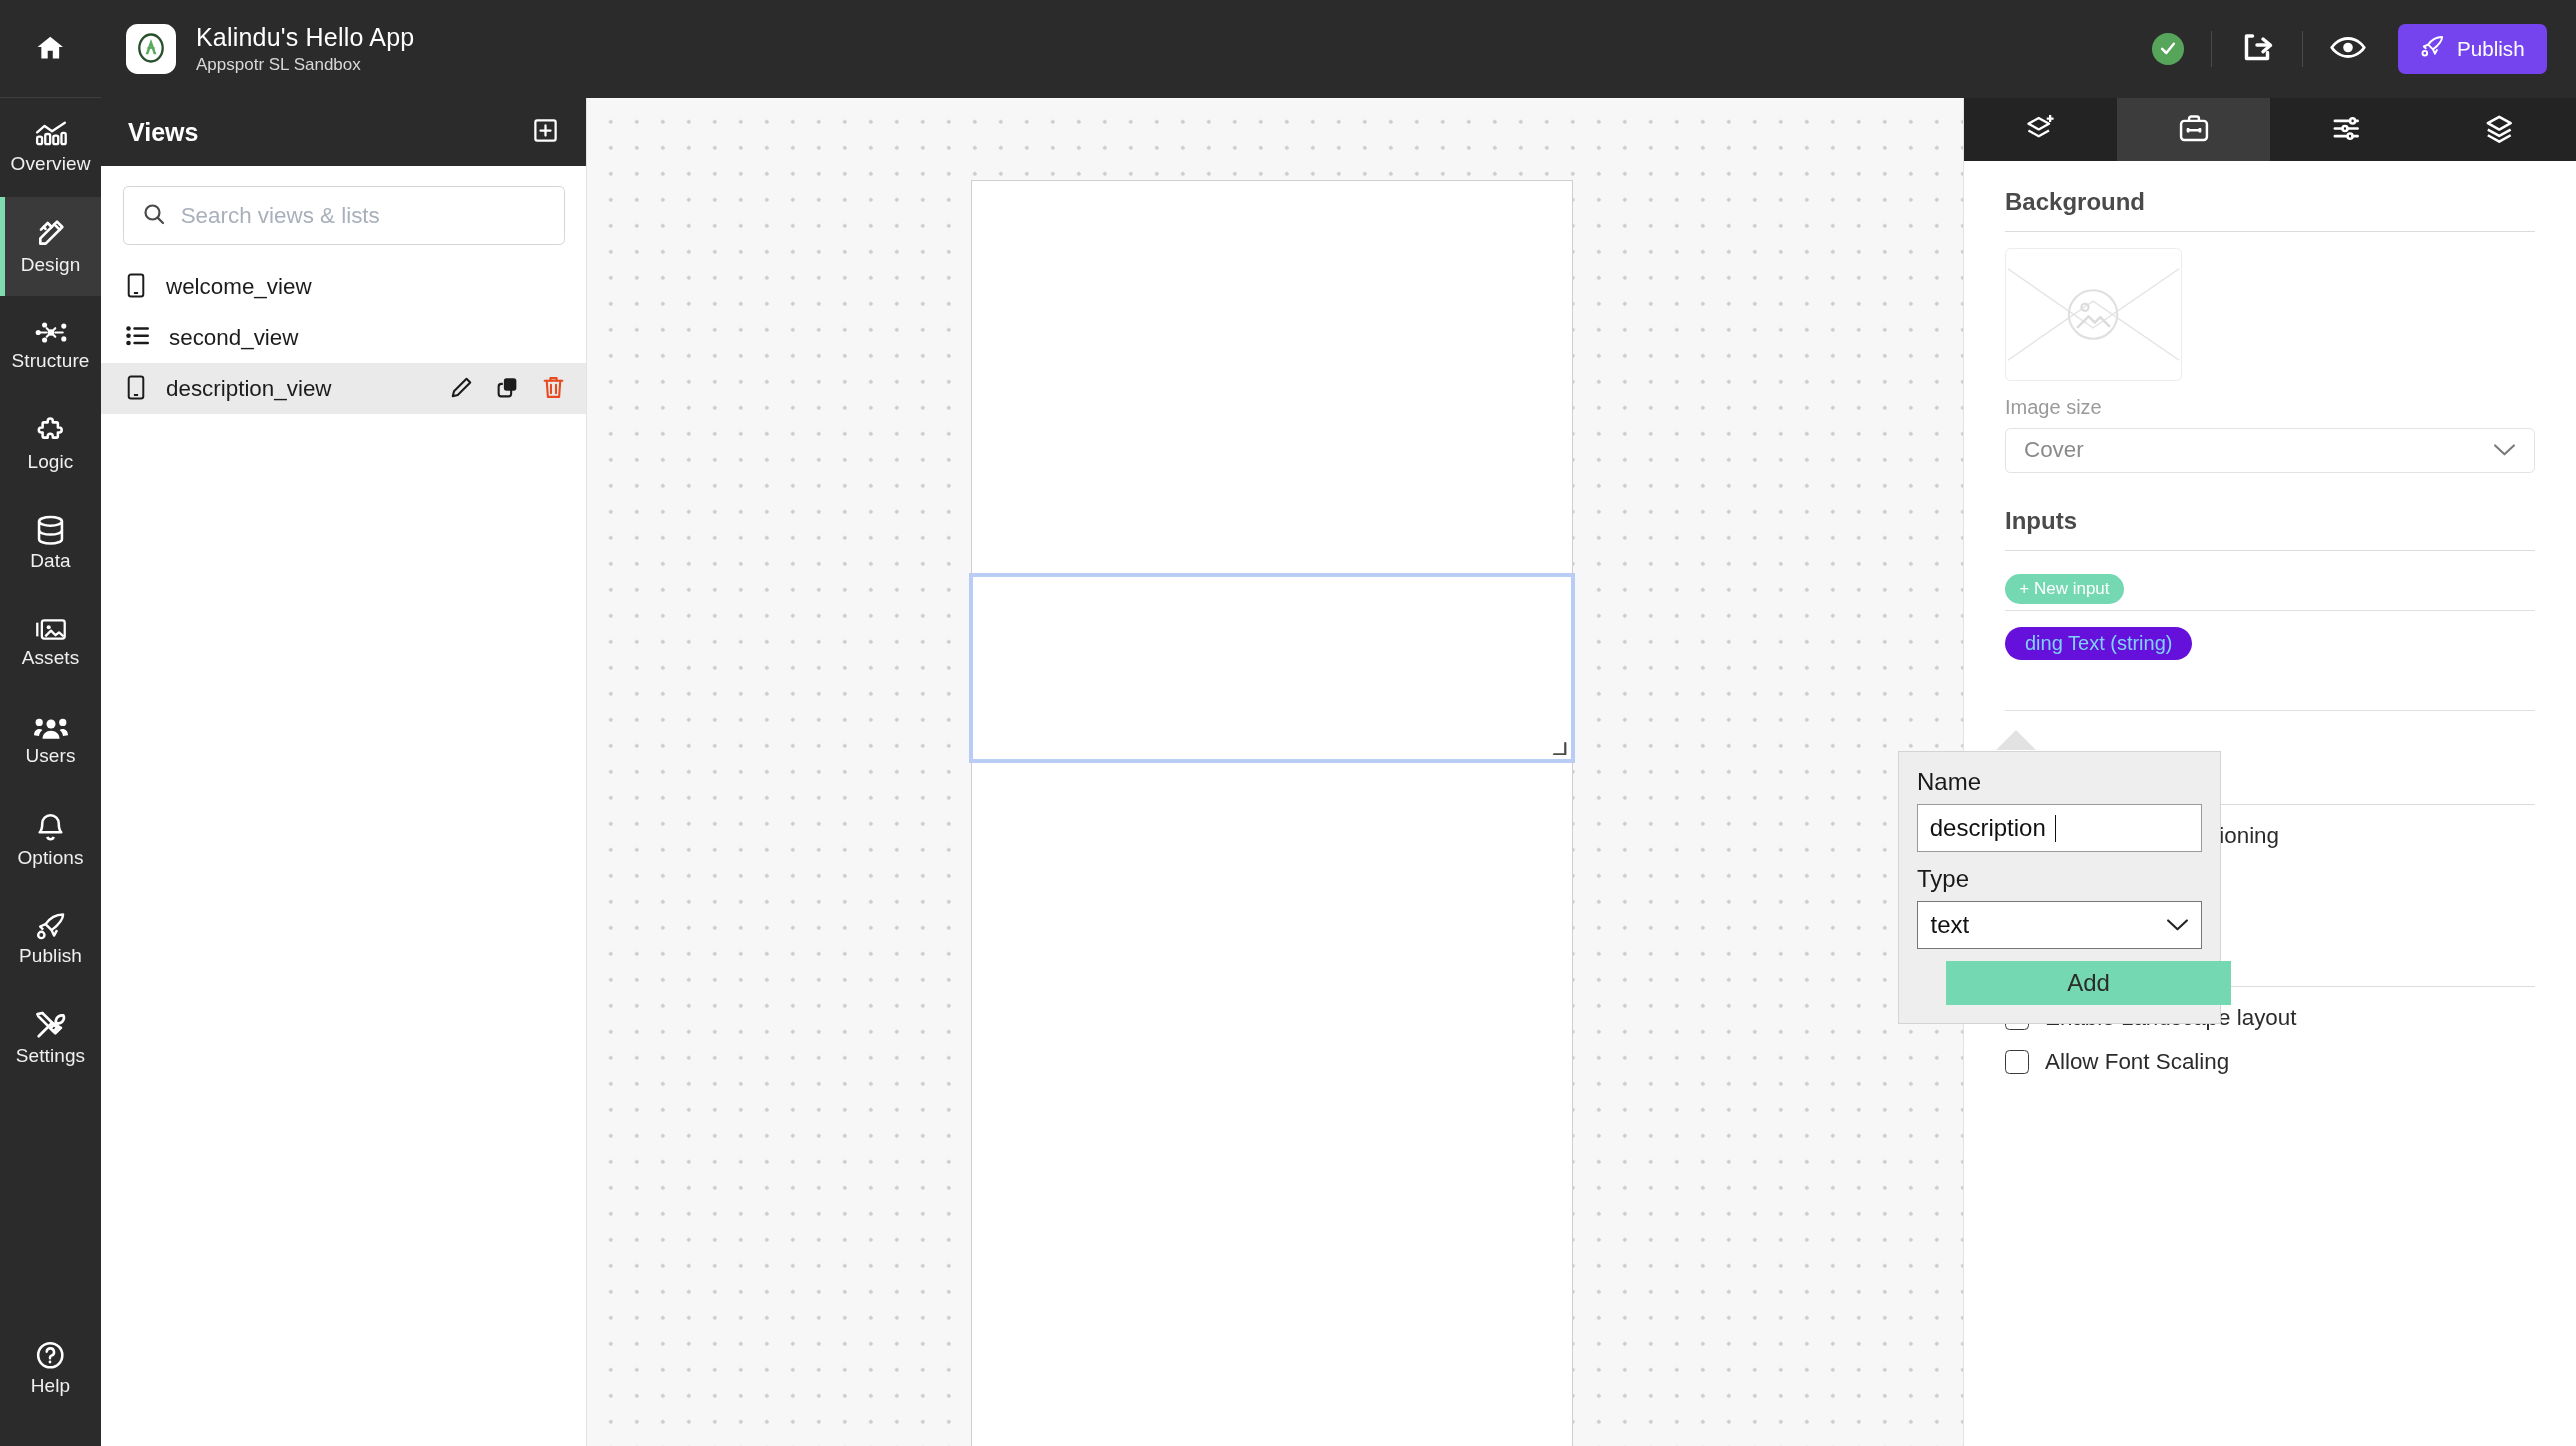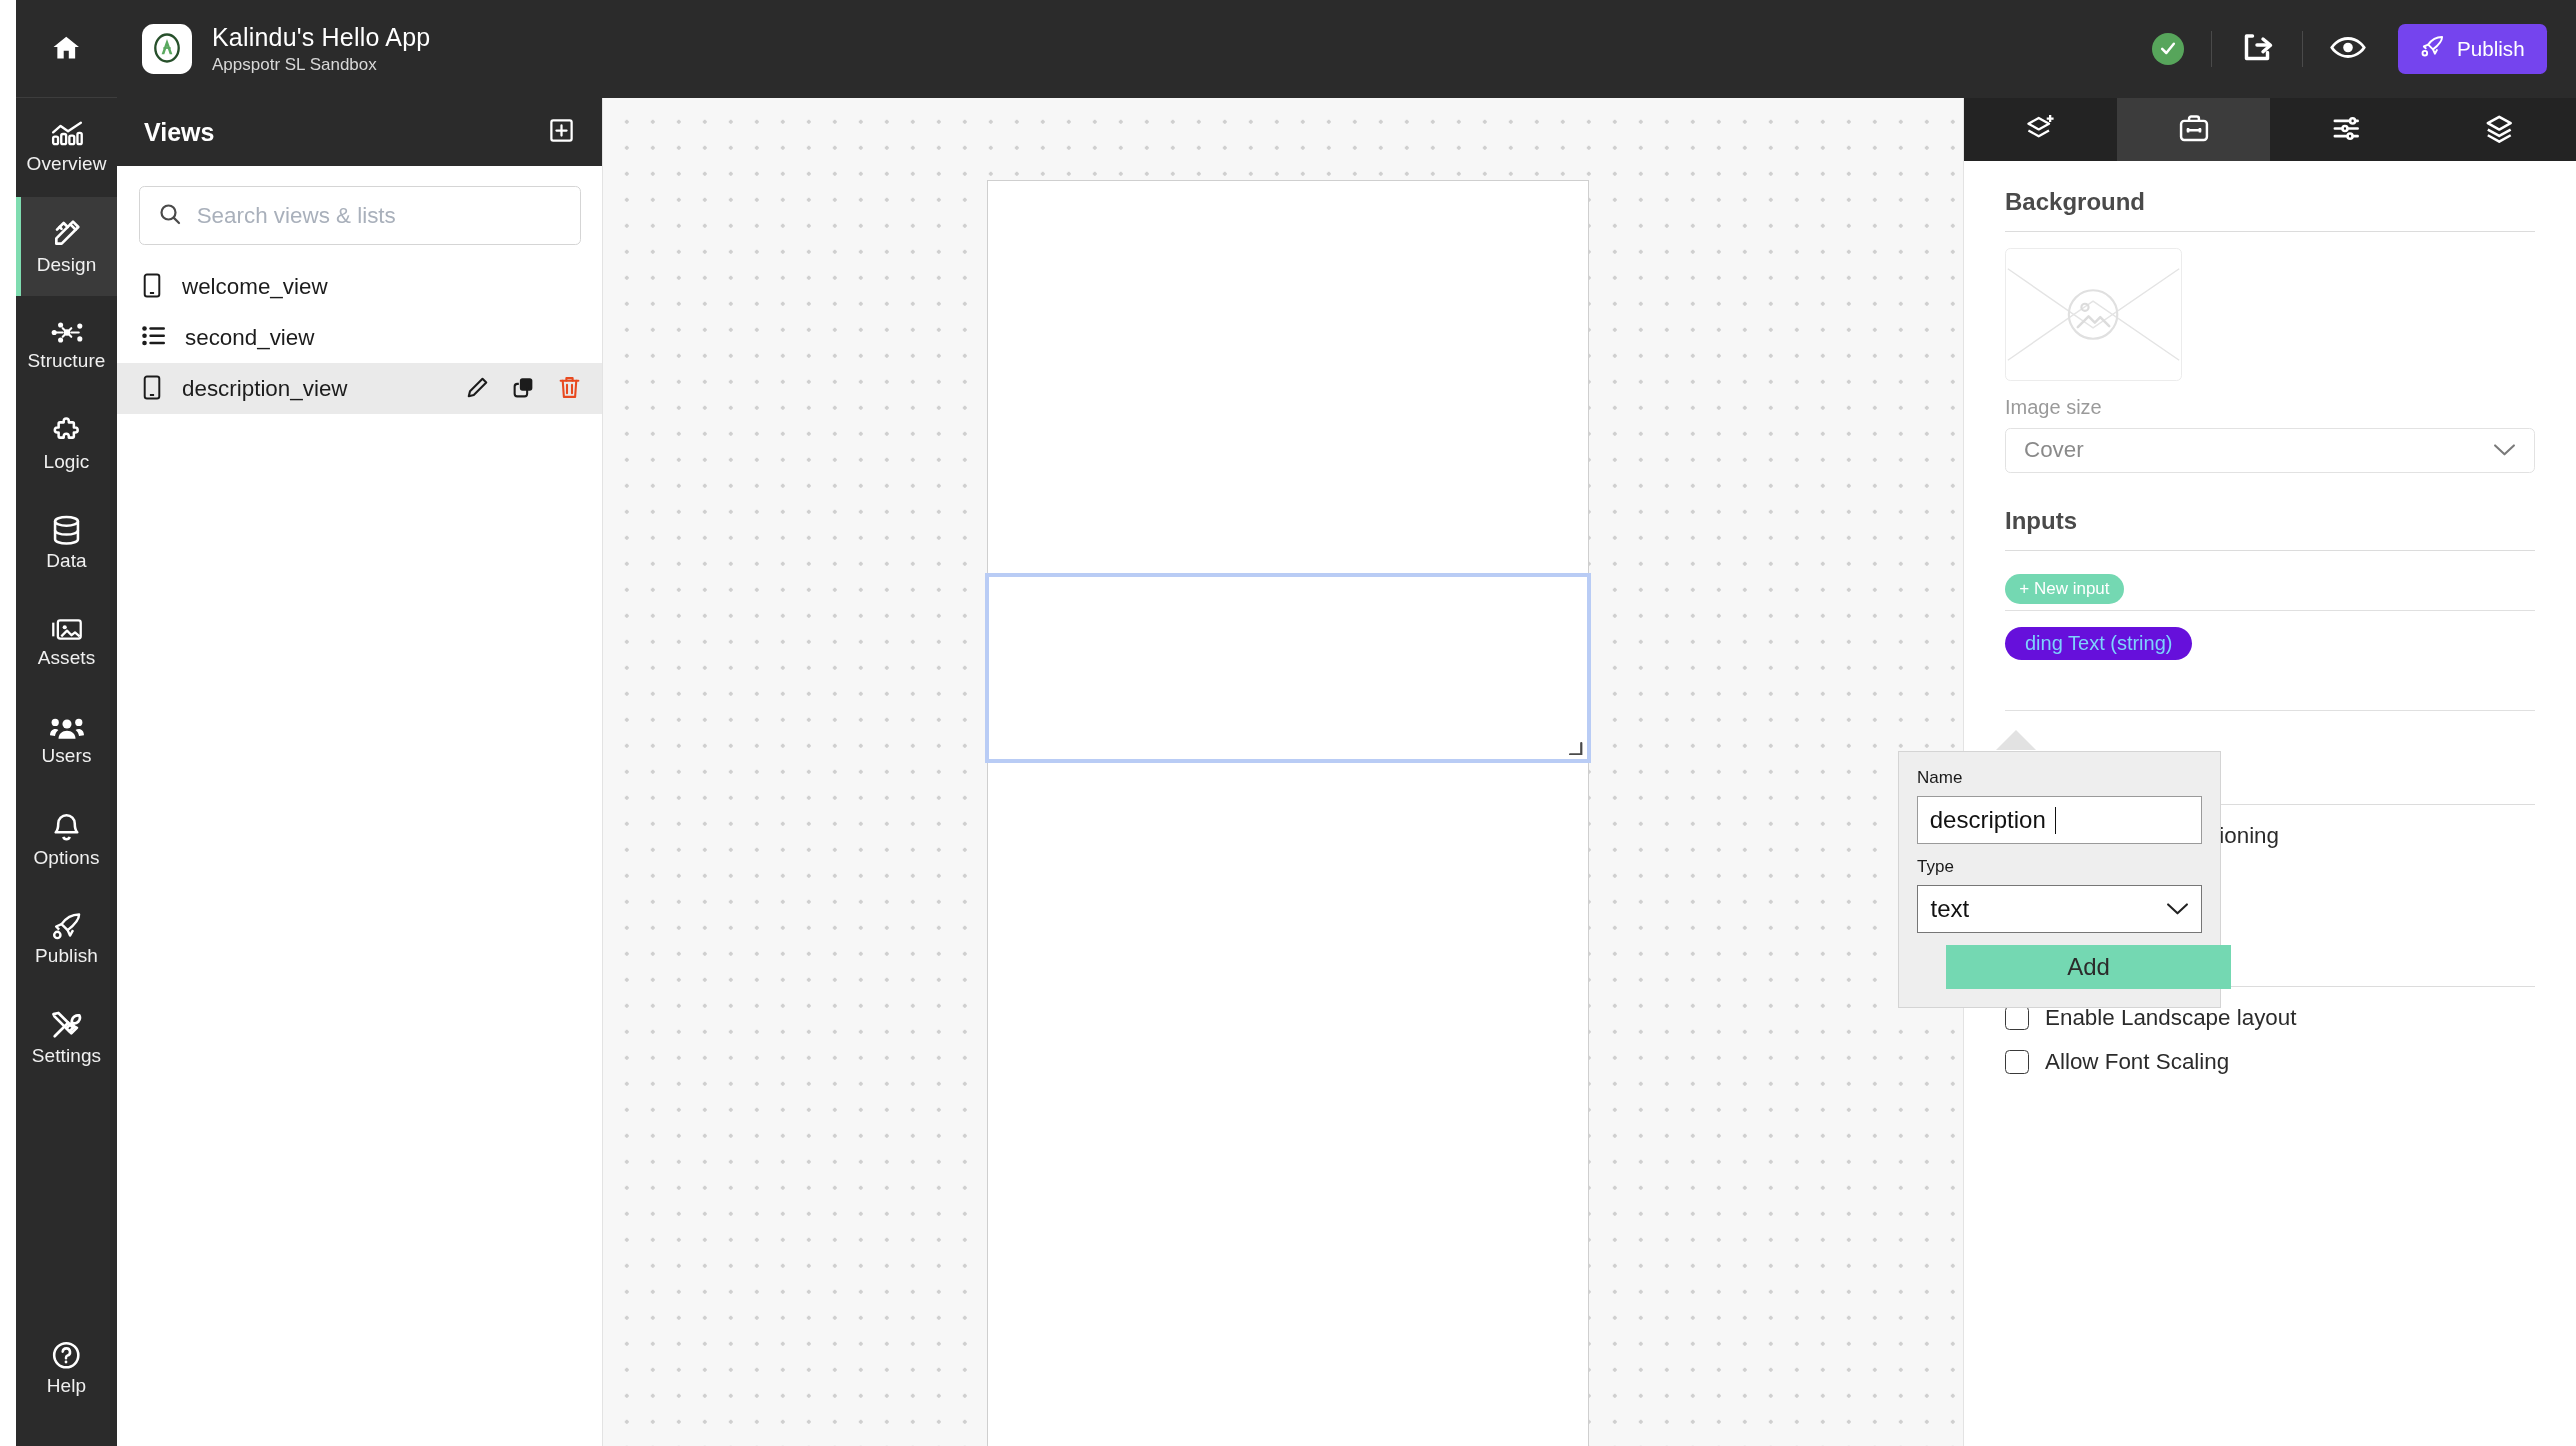--- a/index.html
+++ b/index.html
@@ -8,21 +8,21 @@
     font-family: "Liberation Sans", sans-serif;
     background: #ffffff;
     overflow: hidden;
   }
   .app { position: relative; width: 2576px; height: 1447px; display: flex; }
 
   
   .rail {
     width: 101px; height: 1447px; background: #2b2b2b;
     display: flex; flex-direction: column; align-items: center;
-    flex: 0 0 101px; position: relative; margin-left: 16px;
+    flex: 0 0 101px; position: relative;
   }
   .rail-home {
     width: 101px; height: 98px; display: flex; align-items: center; justify-content: center;
     border-bottom: 0.9px solid #3d3d3d;
   }
   .rail-item {
     width: 101px; height: 99px; display: flex; flex-direction: column;
     align-items: center; justify-content: center; gap: 4.5px; position: relative;
     color: #ffffff;
   }
@@ -160,21 +160,21 @@
   .popover {
     position: absolute; left: 1898px; top: 751px; width: 323px;
     background: #eeeeee; border: 0.9px solid #d4d4d4; padding: 16px 18px 18px 18px;
     z-index: 40;
   }
   .pop-arrow {
     position: absolute; left: 1996px; top: 730px; width: 0; height: 0;
     border-left: 20px solid transparent; border-right: 20px solid transparent;
     border-bottom: 20.6px solid #e2e2e2; z-index: 41;
   }
-  .pop-label { font-size: 17px; color: #1a1a1a; }
+  .pop-label { font-size: 24px; color: #1a1a1a; }
   .pop-input {
     margin-top: 8px; height: 48px; background: #ffffff; border: 0.9px solid #9a9a9a;
     display: flex; align-items: center; padding: 0 11.7px; font-size: 24px; color: #111;
     position: relative;
     gap: 8px;
   }
   .caret {
     display: inline-block; width: 1.8px; height: 27px; background: #111; margin-left: 0.9px;
   }
   .pop-select {

